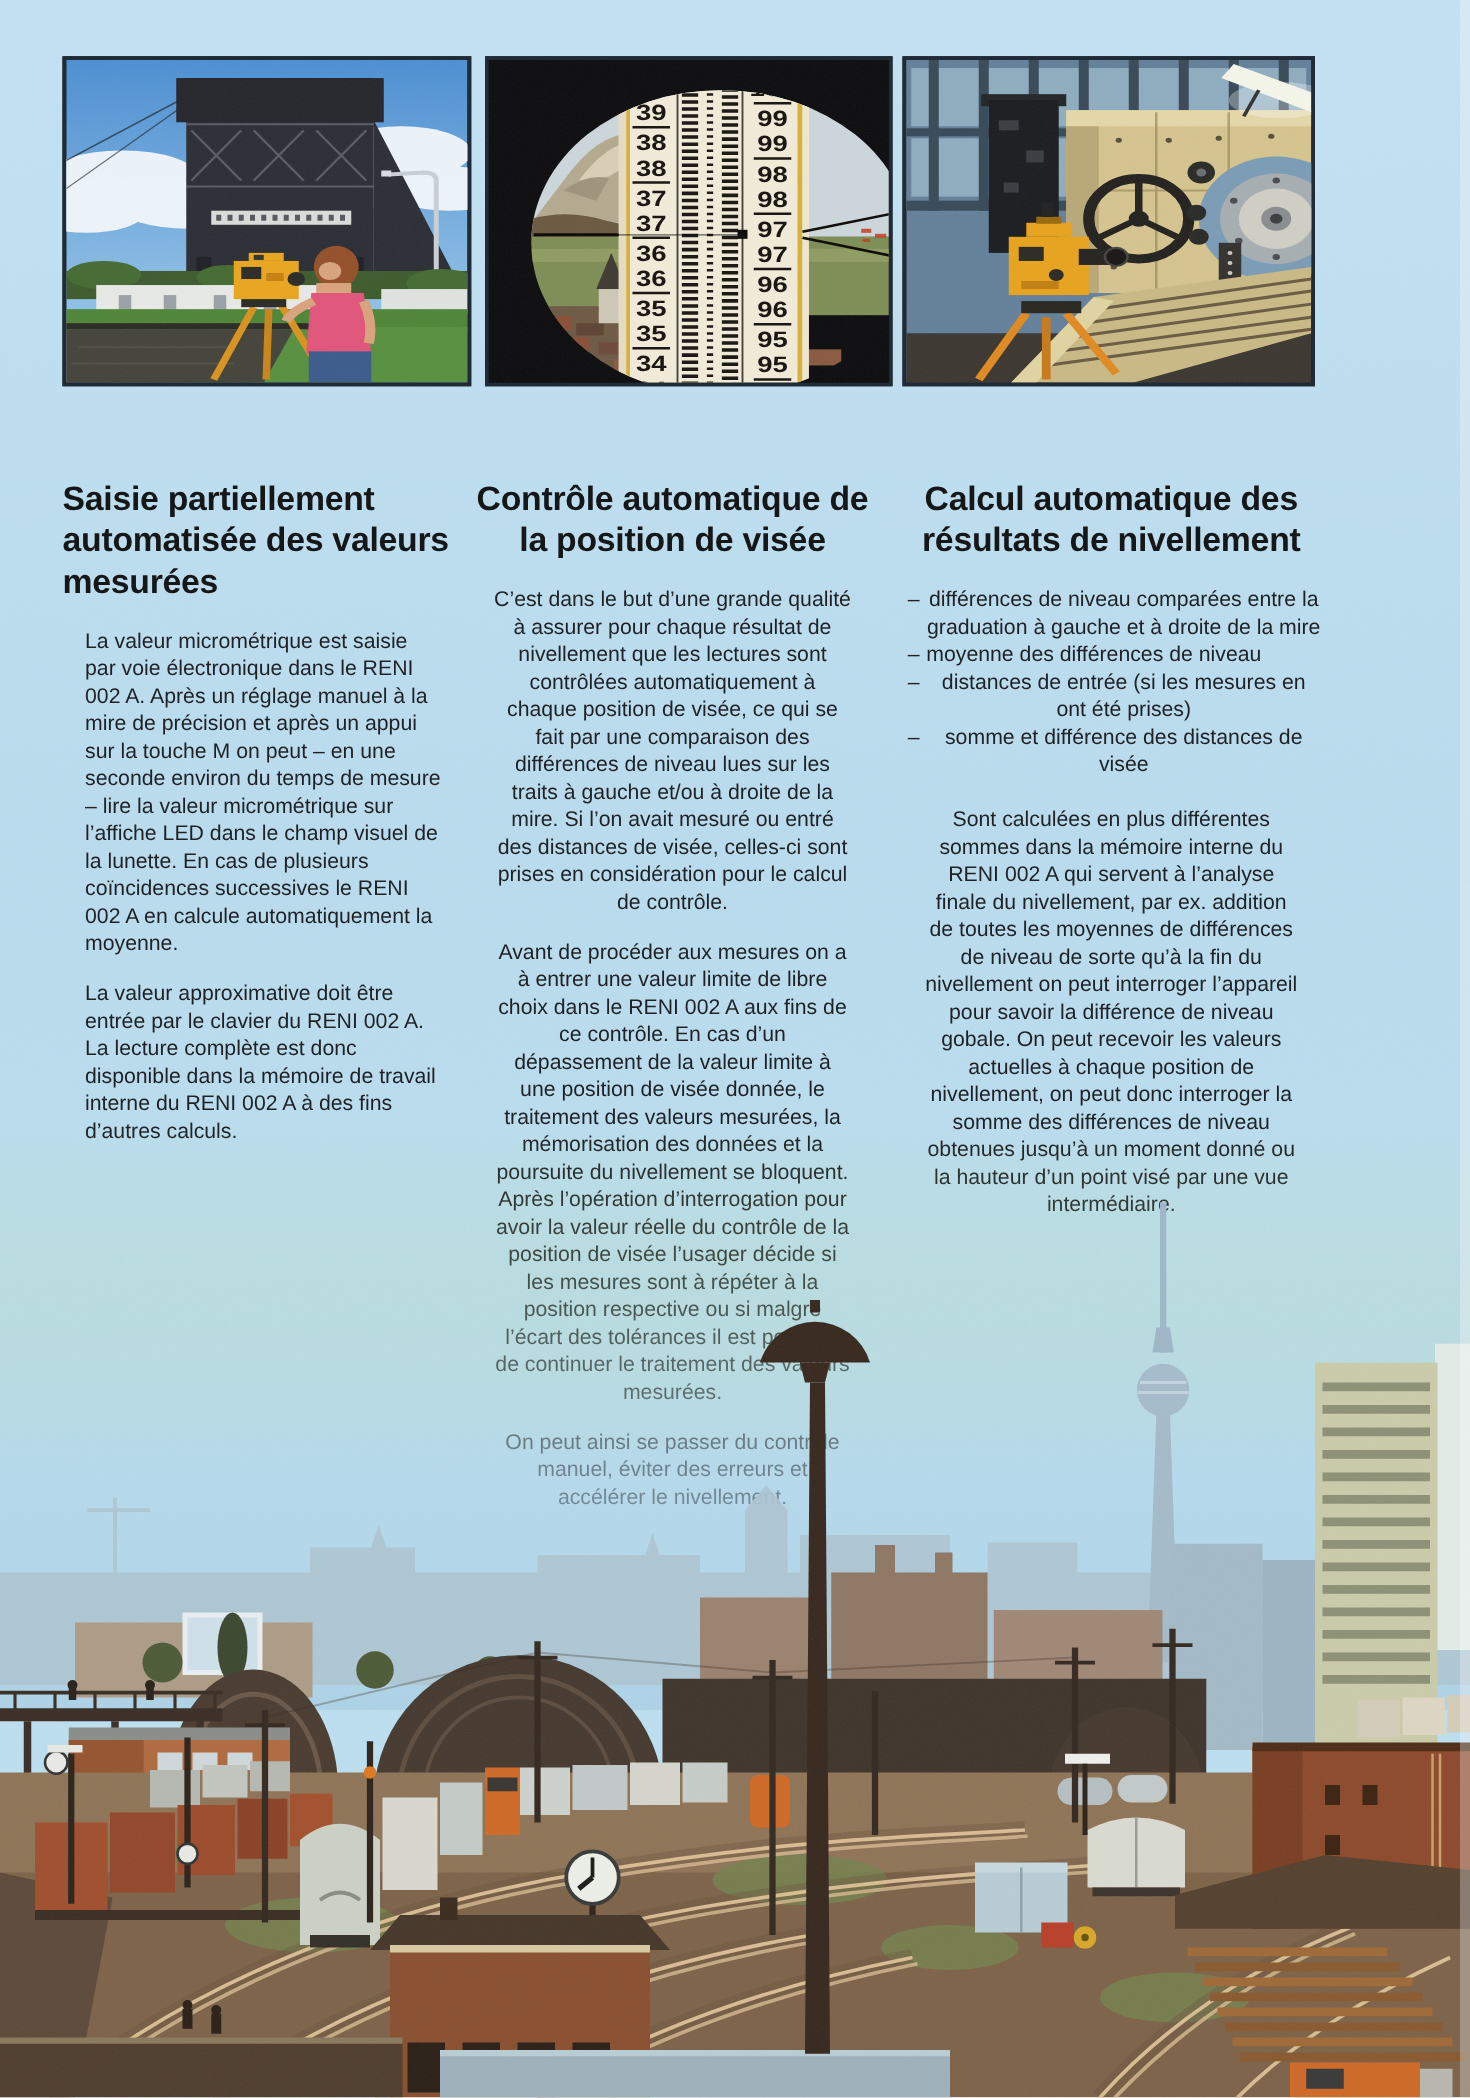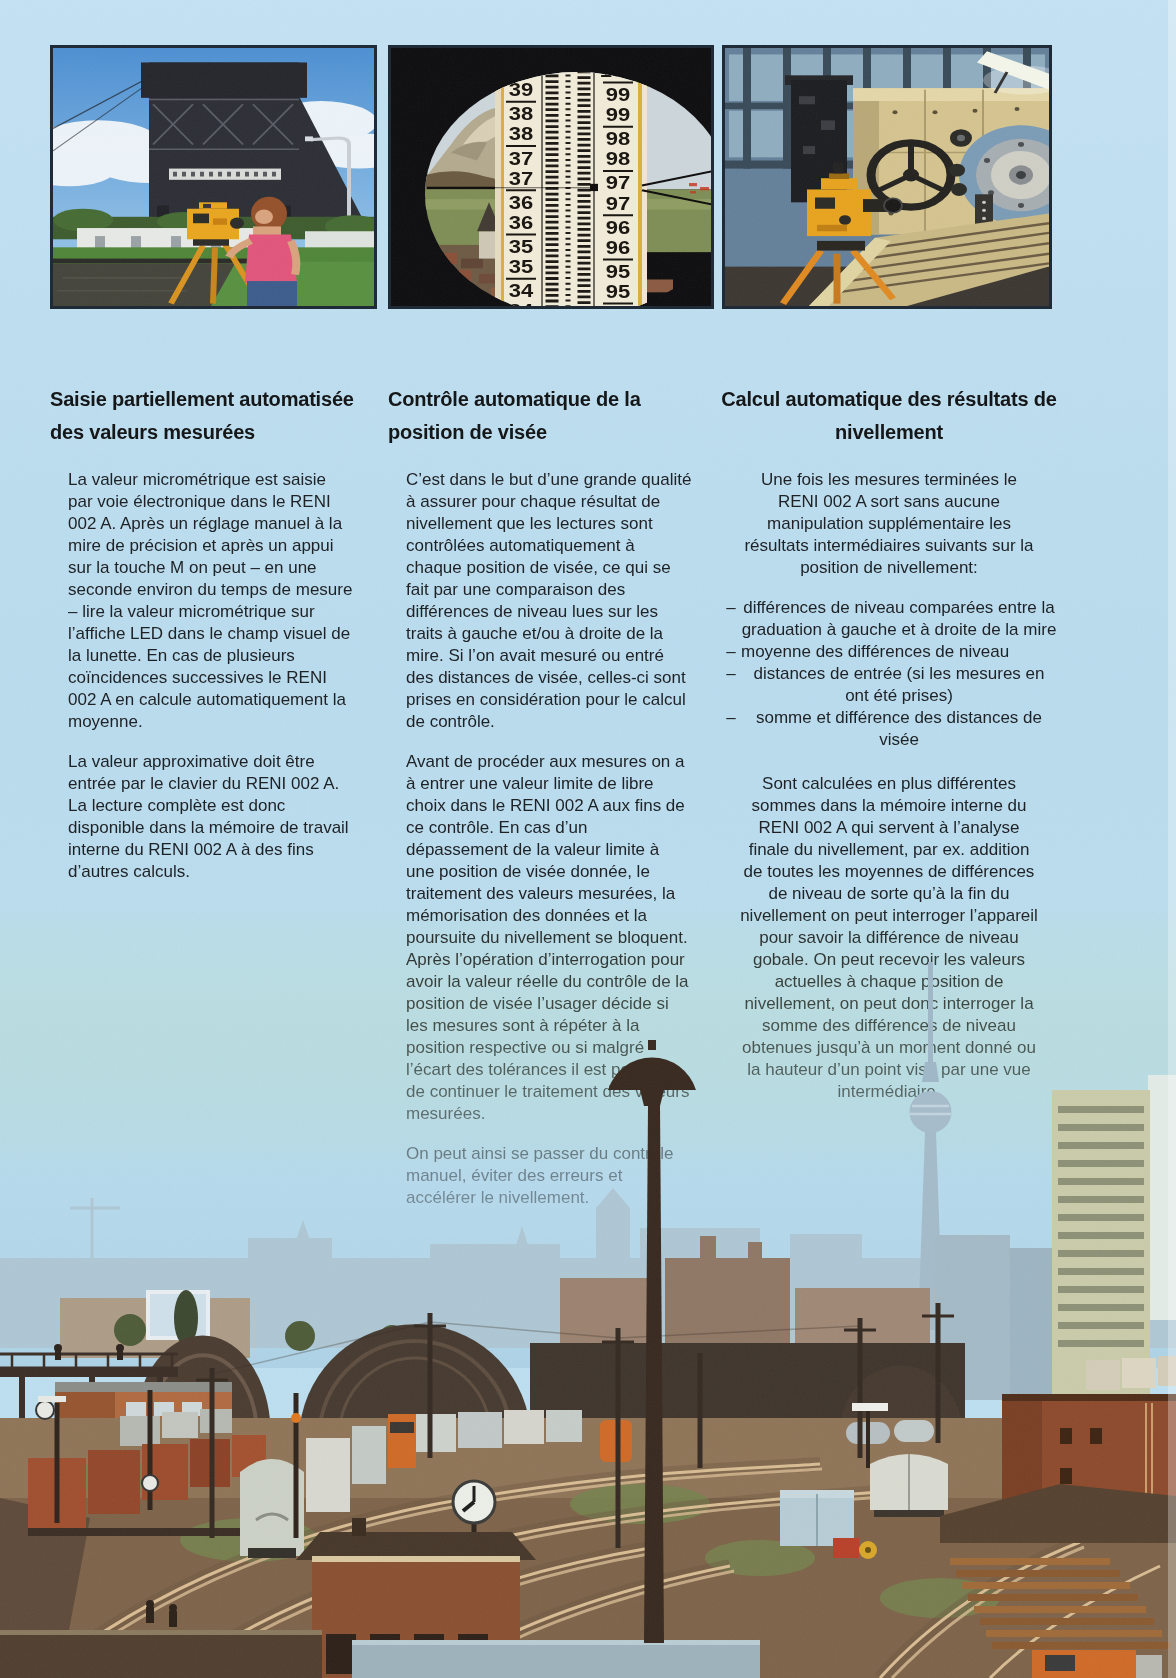--- a/index.html
+++ b/index.html
@@ -8,23 +8,23 @@
     background:linear-gradient(180deg,#c3e2f3 0%,#b9dcee 40%,#bde0f0 100%);
     font-family:"Liberation Sans",sans-serif;}
   .photo{position:absolute;top:45px;height:264px;box-sizing:border-box;
     border:3px solid #1b2733;background:#0d0d0f;}
   .photo svg{display:block;width:100%;height:100%;}
   #photo1{left:50px;width:327px;}
   #photo2{left:388px;width:326px;}
   #photo3{left:722px;width:330px;}
   .col{position:absolute;top:383px;color:#1a1d21;}
   #col1{left:50px;width:322px;}
-  #col2{left:388px;width:322px;}
+  #col2{left:377px;width:322px;text-align:center;}
   #col3{left:721px;width:336px;text-align:center;}
-  .col h2{margin:0 0 20px 0;font-size:20px;line-height:33px;color:#111214;
+  .col h2{margin:0 0 20px 0;font-size:27px;line-height:33px;color:#111214;
     font-weight:bold;letter-spacing:-0.2px;}
   .col p{margin:18px;font-size:17px;line-height:22px;}
   .bullet{display:flex;font-size:17px;line-height:22px;}
   .bullet .dash{width:20px;flex:0 0 20px;}
   .outro{margin-top:22px !important;}
   .bottom{position:absolute;left:0;top:898px;width:1176px;height:780px;}
   .bottom svg{display:block;width:100%;height:100%;}
   .edge-light{position:absolute;right:0;top:0;width:8px;height:100%;
     background:rgba(255,255,255,.30);pointer-events:none;}
   .noise{position:absolute;left:0;top:0;width:1176px;height:1678px;
@@ -327,21 +327,20 @@
 
   <div class="col" id="col2">
     <h2>Contrôle automatique de la position de visée</h2>
     <p>C’est dans le but d’une grande qualité à assurer pour chaque résultat de nivellement que les lectures sont contrôlées automatiquement à chaque position de visée, ce qui se fait par une comparaison des différences de niveau lues sur les traits à gauche et/ou à droite de la mire. Si l’on avait mesuré ou entré des distances de visée, celles-ci sont prises en considération pour le calcul de contrôle.</p>
     <p>Avant de procéder aux mesures on a à entrer une valeur limite de libre choix dans le RENI 002 A aux fins de ce contrôle. En cas d’un dépassement de la valeur limite à une position de visée donnée, le traitement des valeurs mesurées, la mémorisation des données et la poursuite du nivellement se bloquent. Après l’opération d’interrogation pour avoir la valeur réelle du contrôle de la position de visée l’usager décide si les mesures sont à répéter à la position respective ou si malgré l’écart des tolérances il est possible de continuer le traitement des valeurs mesurées.</p>
     <p>On peut ainsi se passer du contrôle manuel, éviter des erreurs et accélérer le nivellement.</p>
   </div>
 
   <div class="col" id="col3">
     <h2>Calcul automatique des résultats de nivellement</h2>
-    <p>Une fois les mesures terminées le RENI 002 A sort sans aucune manipulation supplémentaire les résultats intermédiaires suivants sur la position de nivellement:</p>
     <div class="bullet">
       <span class="dash">–</span>
       <span>différences de niveau comparées entre la graduation à gauche et à droite de la mire</span>
     </div>
     <div class="bullet">
       <span class="dash">–</span>
       <span>moyenne des différences de niveau</span>
     </div>
     <div class="bullet">
       <span class="dash">–</span>

